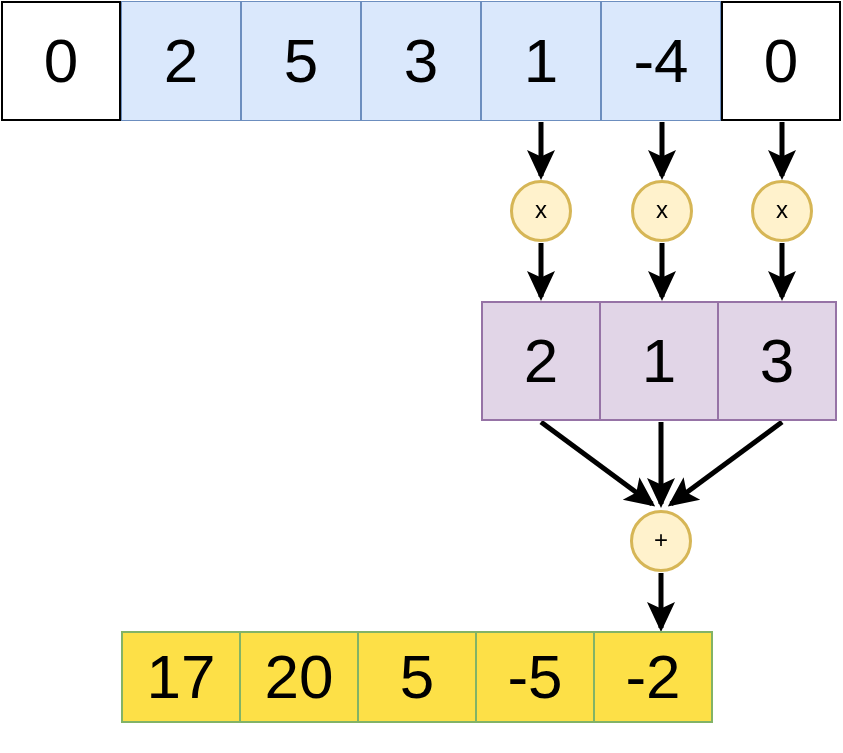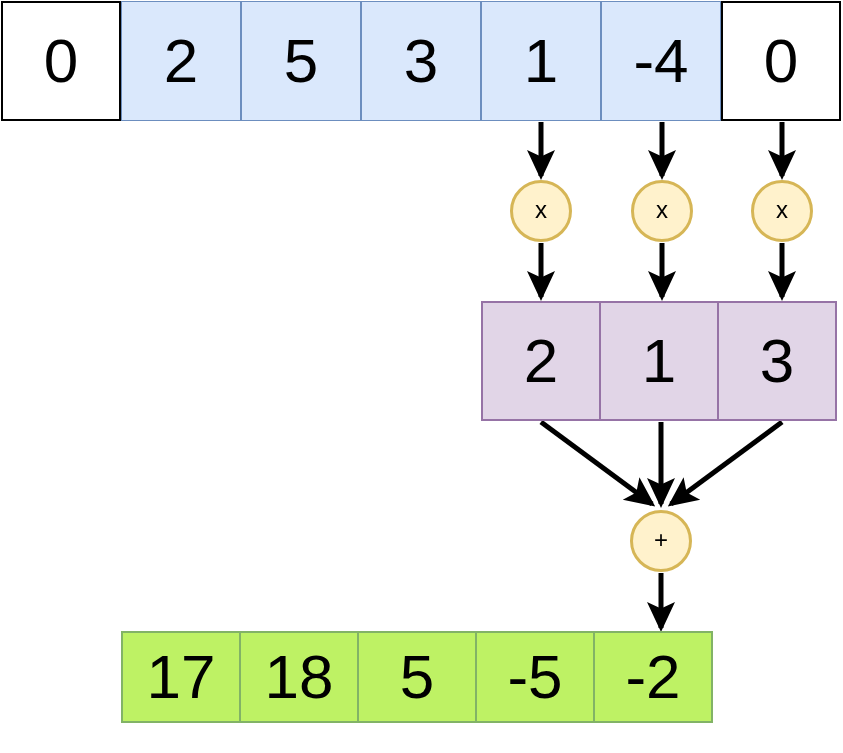--- a/index.html
+++ b/index.html
@@ -82,21 +82,21 @@
   
   #output-row {
     left: 121px;
     top: 631px;
     width: 600px;
     height: 120px;
   }
   .cell-output {
     width: 120px;
     height: 92px;
-    background: #bef264;
+    background: #fde047;
     border: 2px solid #82b366;
   }
   .cell-output + .cell-output {
     margin-left: -2px;
   }
   
   .op-circle {
     position: absolute;
     width: 62px;
     height: 62px;
@@ -170,19 +170,19 @@
     <div class="cell cell-kernel">1</div>
     <div class="cell cell-kernel">3</div>
   </div>
 
   <div class="op-circle" style="left:630px; top:510px;">
     <span class="op-add-label">+</span>
   </div>
 
   <div class="row" id="output-row">
     <div class="cell cell-output">17</div>
-    <div class="cell cell-output">18</div>
+    <div class="cell cell-output">20</div>
     <div class="cell cell-output">5</div>
     <div class="cell cell-output">-5</div>
     <div class="cell cell-output">-2</div>
   </div>
 
 </div>
 
 </body></html>

